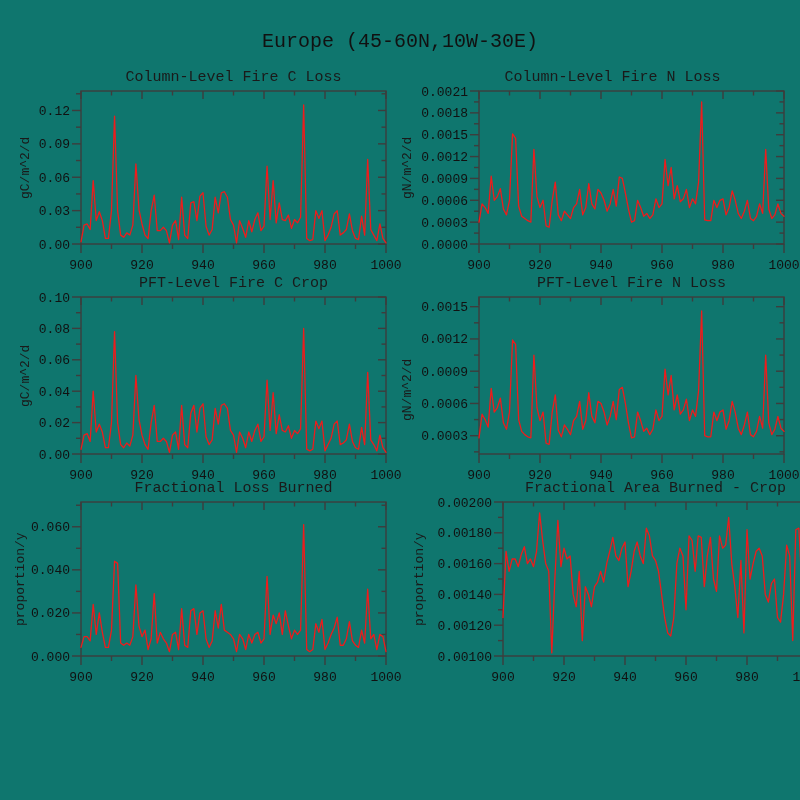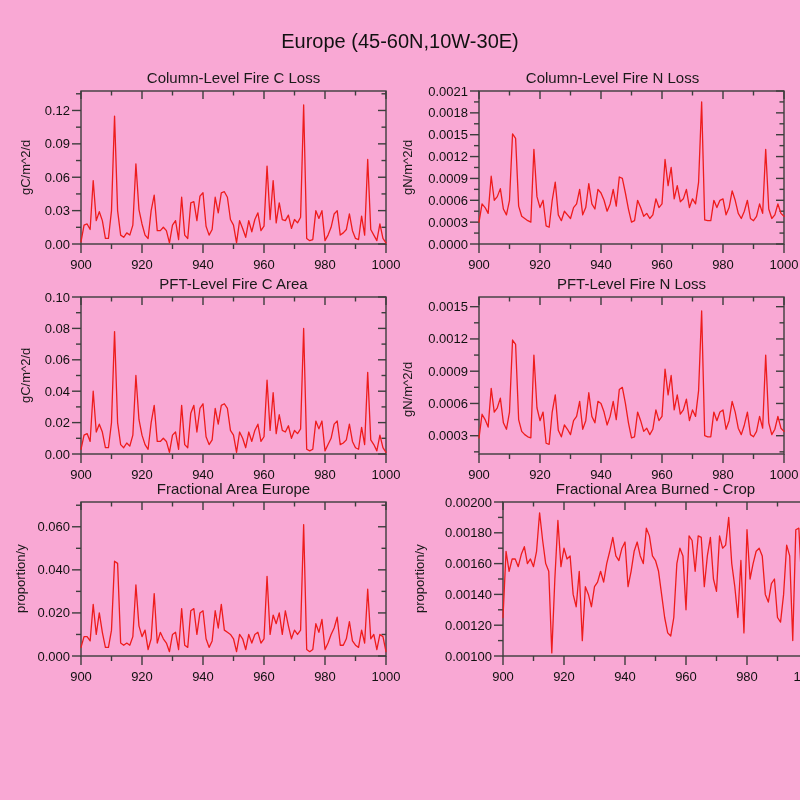--- a/index.html
+++ b/index.html
@@ -1,17 +1,17 @@
 <!DOCTYPE html>
 <html><head>
 <meta charset="utf-8">
 <style>
   html,body{margin:0;padding:0;background:#fff;}
-  .stage{position:relative;width:800px;height:800px;background:#f9a8d4;
-         font-family:Liberation Sans, sans-serif;overflow:hidden;}
+  .stage{position:relative;width:800px;height:800px;background:#0f766e;
+         font-family:Liberation Mono, monospace;overflow:hidden;}
   .main-title{position:absolute;left:0;top:30px;width:800px;text-align:center;
               font-size:20px;color:#111;}
   figure.subplot{position:absolute;margin:4px;padding:0;}
   .sp-title{position:absolute;left:-70px;right:-70px;top:-22px;text-align:center;
             font-size:15px;color:#1a1a1a;white-space:nowrap;}
   .ylabel{position:absolute;top:0;height:100%;width:16px;display:flex;align-items:center;
           justify-content:center;writing-mode:vertical-rl;transform:rotate(180deg);
           font-size:13px;color:#1a1a1a;white-space:nowrap;}
   .yl-a{left:-64px;}   
   .yl-b{left:-80px;}   
@@ -166,21 +166,21 @@
           <text x="-11" y="70.07142857142857" text-anchor="end">0.0012</text>
           <text x="-11" y="48.21428571428571" text-anchor="end">0.0015</text>
           <text x="-11" y="26.35714285714286" text-anchor="end">0.0018</text>
           <text x="-11" y="4.5" text-anchor="end">0.0021</text>
         </g>
         <polyline points="0.00,131.14 3.05,112.93 6.10,116.57 9.15,122.40 12.20,85.24 15.25,109.29 18.30,105.64 21.35,97.63 24.40,118.03 27.45,123.86 30.50,109.29 33.55,42.99 36.60,47.36 39.65,115.11 42.70,125.31 45.75,127.50 48.80,129.69 51.85,131.14 54.90,58.29 57.95,105.64 61.00,116.57 64.05,109.29 67.10,134.79 70.15,136.24 73.20,109.29 76.25,91.07 79.30,123.86 82.35,129.69 85.40,120.21 88.45,123.86 91.50,127.50 94.55,116.57 97.60,112.93 100.65,98.36 103.70,123.86 106.75,116.57 109.80,92.53 112.85,112.93 115.90,118.03 118.95,98.36 122.00,102.00 125.05,109.29 128.10,120.21 131.15,112.93 134.20,98.36 137.25,115.11 140.30,85.97 143.35,87.43 146.40,102.00 149.45,118.03 152.50,131.14 155.55,129.69 158.60,109.29 161.65,116.57 164.70,125.31 167.75,122.40 170.80,127.50 173.85,123.86 176.90,107.83 179.95,116.57 183.00,112.93 186.05,68.49 189.10,94.71 192.15,76.50 195.20,107.83 198.25,94.71 201.30,110.74 204.35,107.83 207.40,98.36 210.45,116.57 213.50,107.83 216.55,112.93 219.60,91.07 222.65,10.93 225.70,128.96 228.75,129.69 231.80,129.69 234.85,109.29 237.90,116.57 240.95,109.29 244.00,107.83 247.05,123.86 250.10,116.57 253.15,99.81 256.20,109.29 259.25,122.40 262.30,127.50 265.35,120.21 268.40,109.29 271.45,127.50 274.50,129.69 277.55,125.31 280.60,112.93 283.65,122.40 286.70,58.29 289.75,118.03 292.80,127.50 295.85,123.86 298.90,112.93 301.95,122.40 305.00,125.31" fill="none" stroke="#ee1c1c" stroke-width="1.3" stroke-linejoin="round" stroke-linecap="round"></polyline>
       </svg>
     </figure>
 
   <figure class="subplot" id="chart-2" style="left:77px;top:293px;width:305px;height:157px">
-    <div class="sp-title">PFT-Level Fire C Area</div>
+    <div class="sp-title">PFT-Level Fire C Crop</div>
     <div class="ylabel yl-a">gC/m^2/d</div>
   <svg class="plot" width="305" height="157">
         <g stroke="#3d3d3d" stroke-width="1.4">
           <rect x="0" y="0" width="305" height="157" fill="none"></rect>
           <line x1="0" y1="157" x2="0" y2="166"></line>
           <line x1="0" y1="0" x2="0" y2="8"></line>
           <line x1="61" y1="157" x2="61" y2="166"></line>
           <line x1="61" y1="0" x2="61" y2="8"></line>
           <line x1="122" y1="157" x2="122" y2="166"></line>
           <line x1="122" y1="0" x2="122" y2="8"></line>
@@ -301,21 +301,21 @@
           <text x="-11" y="110.95890410958906" text-anchor="end">0.0006</text>
           <text x="-11" y="78.69863013698632" text-anchor="end">0.0009</text>
           <text x="-11" y="46.43835616438358" text-anchor="end">0.0012</text>
           <text x="-11" y="14.178082191780817" text-anchor="end">0.0015</text>
         </g>
         <polyline points="0.00,140.87 3.05,117.21 6.10,122.59 9.15,130.12 12.20,91.40 15.25,115.06 18.30,110.76 21.35,101.08 24.40,125.82 27.45,132.27 30.50,115.06 33.55,43.01 36.60,47.32 39.65,122.59 42.70,134.42 45.75,137.64 48.80,139.79 51.85,140.87 54.90,58.07 57.95,110.76 61.00,123.66 64.05,115.06 67.10,146.25 70.15,147.32 73.20,115.06 76.25,97.86 79.30,133.34 82.35,139.79 85.40,127.97 88.45,132.27 91.50,137.64 94.55,123.66 97.60,119.36 100.65,104.31 103.70,132.27 106.75,123.66 109.80,95.71 112.85,119.36 115.90,125.82 118.95,104.31 122.00,106.46 125.05,115.06 128.10,127.97 131.15,119.36 134.20,104.31 137.25,122.59 140.30,92.48 143.35,90.33 146.40,106.46 149.45,125.82 152.50,140.87 155.55,139.79 158.60,115.06 161.65,123.66 164.70,134.42 167.75,131.19 170.80,137.64 173.85,132.27 176.90,112.91 179.95,123.66 183.00,119.36 186.05,72.05 189.10,97.86 192.15,78.50 195.20,112.91 198.25,97.86 201.30,117.21 204.35,112.91 207.40,102.16 210.45,123.66 213.50,112.91 216.55,119.36 219.60,93.55 222.65,13.98 225.70,138.72 228.75,139.79 231.80,139.79 234.85,115.06 237.90,123.66 240.95,115.06 244.00,112.91 247.05,132.27 250.10,123.66 253.15,104.31 256.20,115.06 259.25,131.19 262.30,137.64 265.35,127.97 268.40,115.06 271.45,137.64 274.50,139.79 277.55,134.42 280.60,119.36 283.65,131.19 286.70,58.07 289.75,125.82 292.80,137.64 295.85,132.27 298.90,119.36 301.95,131.19 305.00,134.42" fill="none" stroke="#ee1c1c" stroke-width="1.3" stroke-linejoin="round" stroke-linecap="round"></polyline>
       </svg>
     </figure>
 
   <figure class="subplot" id="chart-4" style="left:77px;top:498px;width:305px;height:154px">
-    <div class="sp-title">Fractional Area Europe</div>
+    <div class="sp-title">Fractional Loss Burned</div>
     <div class="ylabel yl-c">proportion/y</div>
   <svg class="plot" width="305" height="154">
         <g stroke="#3d3d3d" stroke-width="1.4">
           <rect x="0" y="0" width="305" height="154" fill="none"></rect>
           <line x1="0" y1="154" x2="0" y2="163"></line>
           <line x1="0" y1="0" x2="0" y2="8"></line>
           <line x1="61" y1="154" x2="61" y2="163"></line>
           <line x1="61" y1="0" x2="61" y2="8"></line>
           <line x1="122" y1="154" x2="122" y2="163"></line>
           <line x1="122" y1="0" x2="122" y2="8"></line>

